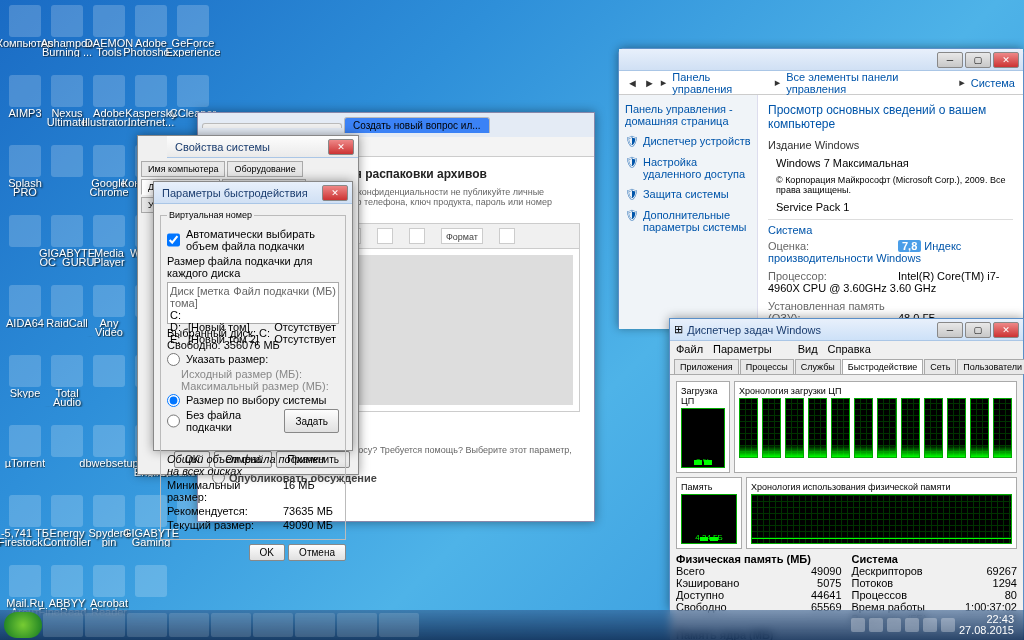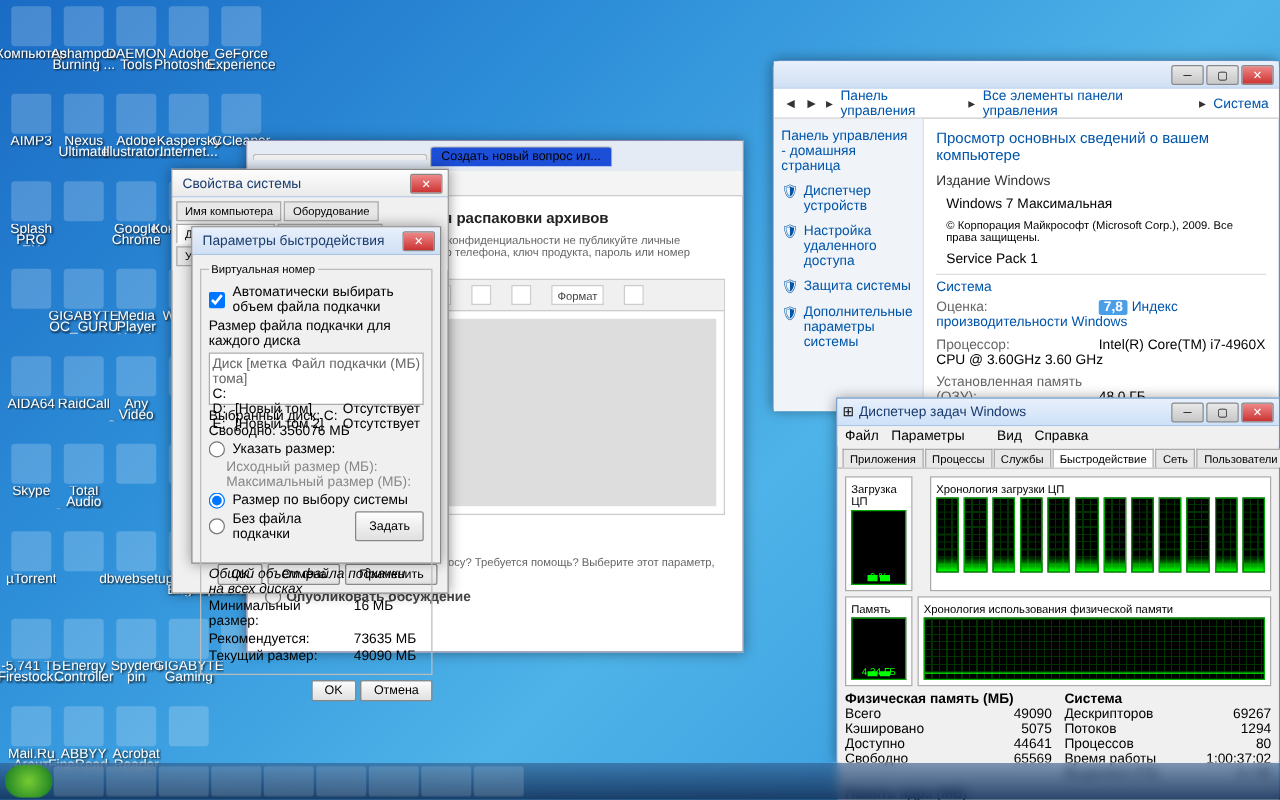--- a/index.html
+++ b/index.html
@@ -14,45 +14,45 @@
 .titlebar{background:linear-gradient(#e8f0fb,#d0e0f4);border-bottom:1px solid #aac6e6;height:22px;display:flex;align-items:center;padding:0 4px;}
 .titlebar .ttl{flex:1;font-size:11px;color:#1a3c6e;padding-left:4px;}
 .winbtns{display:flex;gap:2px;}
 .winbtn{width:26px;height:16px;background:linear-gradient(#e8e8e8,#c8c8c8);border:1px solid #888;border-radius:2px;font-size:9px;text-align:center;line-height:14px;cursor:pointer;}
 .winbtn.close{background:linear-gradient(#e88,#c33);color:#fff;}
 
 .cp{left:618px;top:48px;width:406px;height:280px;border-top-left-radius:6px;border-top-right-radius:6px;}
 .cp .addr{height:24px;background:#fff;border-bottom:1px solid #ccc;display:flex;align-items:center;font-size:10px;color:#333;padding:0 8px;gap:6px;}
 .cp .addr .crumb{color:#05a;cursor:pointer;}
 .cp .body{display:flex;height:234px;}
-.cp .side{width:120px;background:#f0f4f8;border-right:1px solid #dde;padding:8px 6px;font-size:10px;}
+.cp .side{width:139px;background:#f0f4f8;border-right:1px solid #dde;padding:8px 6px;font-size:10px;}
 .cp .side .link{color:#05a;margin-bottom:8px;cursor:pointer;display:flex;gap:4px;}
 .cp .main{flex:1;padding:8px 10px;font-size:10px;}
 .cp .main h3{font-size:12px;color:#05a;font-weight:normal;margin-bottom:8px;}
 .cp .sec{margin-bottom:6px;}
 .cp .lbl2{color:#666;display:inline-block;width:130px;}
 .cp .val{color:#000;}
 .cp .hdr{color:#05a;font-size:11px;margin:6px 0 4px;border-top:1px solid #ddd;padding-top:4px;}
 .wpi{display:inline-block;background:#4b9ee8;color:#fff;padding:0 4px;border-radius:2px;font-weight:bold;}
 
 .br{left:197px;top:112px;width:398px;height:410px;background:#fff;border:1px solid #88a;}
 .br .tabs{height:24px;background:#e4ebf5;display:flex;align-items:center;padding:0 4px;gap:2px;}
-.br .tab{background:#1d4ed8;border:1px solid #bbb;border-bottom:none;padding:2px 8px;font-size:10px;border-radius:3px 3px 0 0;max-width:160px;white-space:nowrap;overflow:hidden;}
+.br .tab{background:#3b82f6;border:1px solid #bbb;border-bottom:none;padding:2px 8px;font-size:10px;border-radius:3px 3px 0 0;max-width:160px;white-space:nowrap;overflow:hidden;}
 .br .toolbar{height:20px;border-bottom:1px solid #ccc;display:flex;align-items:center;padding:0 6px;gap:10px;background:#f4f4f4;}
 .br .toolbar span{width:14px;height:14px;background:#ddd;border-radius:2px;}
 .br .content{padding:10px 14px;font-size:10px;color:#444;}
 .br .content h4{font-size:12px;color:#222;margin-bottom:6px;}
 .br .editor{border:1px solid #ccc;margin-top:6px;}
 .br .etoolbar{background:#f0f0f0;border-bottom:1px solid #ccc;padding:4px;display:flex;gap:16px;}
 .br .etoolbar span{width:16px;height:16px;background:#fff;border:1px solid #ccc;}
 .br .eimg{height:150px;background:#ddd;margin:6px;position:relative;}
 .br .radio{display:flex;align-items:center;gap:4px;margin:6px 0;}
 
 .sp{left:137px;top:135px;width:222px;height:340px;background:#f0f0f0;border:1px solid #888;}
-.sp .titlebar{background:linear-gradient(#fdfdfd,#eaeaea);}
+.sp .titlebar{background:linear-gradient(#fdfdfd,#eaeaea);margin-left:29px;}
 .sp .tabs{display:flex;flex-wrap:wrap;background:#f0f0f0;padding:2px;}
 .sp .tabs .t{border:1px solid #aaa;background:#e8e8e8;padding:2px 6px;font-size:9px;margin:1px;cursor:pointer;}
 .sp .tabs .t.active{background:#fff;border-bottom-color:#fff;}
 .sp .btns{position:absolute;bottom:6px;right:8px;display:flex;gap:4px;}
 .btn{background:linear-gradient(#fdfdfd,#e0e0e0);border:1px solid #888;padding:2px 10px;font-size:10px;cursor:pointer;border-radius:2px;}
 
 .po{left:153px;top:181px;width:200px;height:270px;background:#f0f0f0;border:1px solid #888;}
 .po .inner{padding:6px;font-size:9px;}
 .po fieldset{border:1px solid #bbb;padding:6px;margin-bottom:4px;}
 .po legend{font-size:9px;padding:0 2px;}
@@ -487,21 +487,21 @@
       </div>
     <div class="tabs" id="tmtabs">
         <div class="t">Приложения</div>
         <div class="t">Процессы</div>
         <div class="t">Службы</div>
         <div class="t active">Быстродействие</div>
         <div class="t">Сеть</div>
         <div class="t">Пользователи</div>
       </div>
     <div class="body">
-      <div style="display:flex;gap:14px;">
+      <div style="display:flex;gap:4px;">
         <div class="gbox" style="width:54px;">
           <div class="gtitle">Загрузка ЦП</div>
           <div class="gcell">
               <div class="bars">
                 <div class="bar" style="height:9%;"></div>
                 <div class="bar" style="height:9%;"></div>
               </div>
               <div class="gtxt">9 %</div>
             </div>
         </div>
@@ -553,21 +553,21 @@
                 <div class="wave"></div>
               </div>
               <div class="gcell">
                 <div class="line"></div>
                 <div class="wave"></div>
               </div>
             </div>
         </div>
       </div>
       <div style="display:flex;gap:4px;margin-top:4px;">
-        <div class="gbox" style="width:54px;">
+        <div class="gbox" style="width:66px;">
           <div class="gtitle">Память</div>
           <div class="gcell sm">
               <div class="bars">
                 <div class="bar" style="height:9%;"></div>
                 <div class="bar" style="height:9%;"></div>
               </div>
               <div class="gtxt">4,34 ГБ</div>
             </div>
         </div>
         <div class="gbox" style="flex:1;">
@@ -634,13 +634,25 @@
   <div class="start"></div>
   <div class="tbitem"></div>
   <div class="tbitem"></div>
   <div class="tbitem"></div>
   <div class="tbitem"></div>
   <div class="tbitem"></div>
   <div class="tbitem"></div>
   <div class="tbitem"></div>
   <div class="tbitem"></div>
   <div class="tbitem"></div>
+  <div class="tray">
+    <div class="tic"></div>
+    <div class="tic"></div>
+    <div class="tic"></div>
+    <div class="tic"></div>
+    <div class="tic"></div>
+    <div class="tic"></div>
+    <div class="clock">
+        <div>22:43</div>
+        <div>27.08.2015</div>
+      </div>
+  </div>
 </div>
 
 </body></html>

